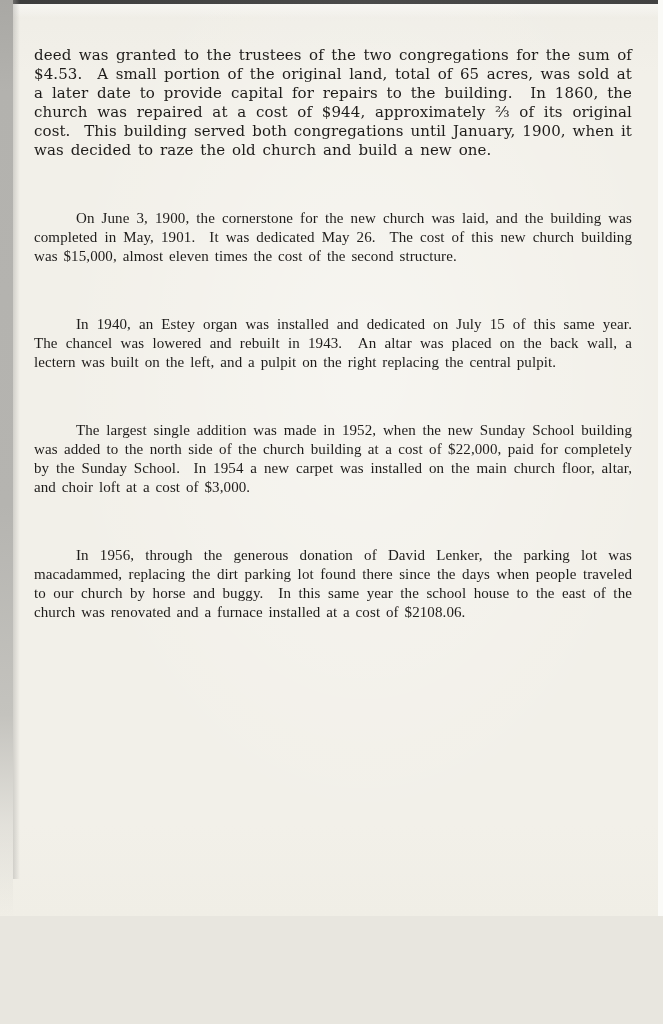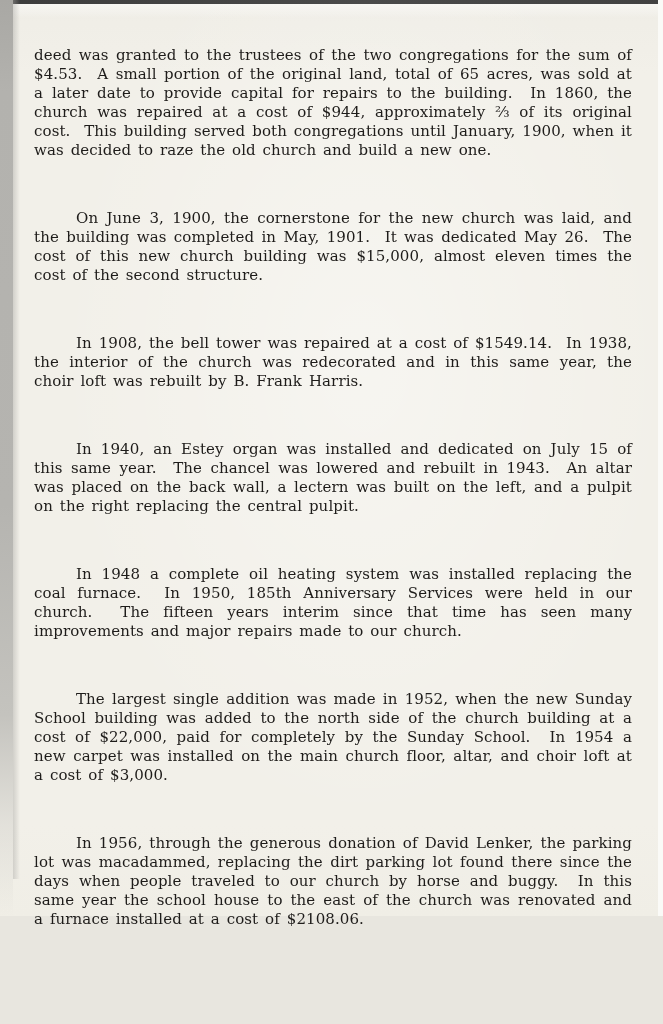--- a/index.html
+++ b/index.html
@@ -78,38 +78,37 @@
     text-align: justify;
     white-space: pre-wrap;
     word-spacing: 2px;
     letter-spacing: 0.1px;
   }
   .para {
     margin: 0 0 11px 0;
   }
   .para.indent {
     text-indent: 42px;
+    font-family: Liberation Serif, serif;
   }
 </style>
 </head>
 <body>
 
 <div class="scan-page">
   <div class="top-band"></div>
   <div class="top-glare"></div>
   <div class="left-strip"></div>
   <div class="left-strip-feather"></div>
   <div class="right-sliver"></div>
 
   <div class="text-block">
     <p class="para">deed was granted to the trustees of the two congregations for the sum of $4.53.  A small portion of the original land, total of 65 acres, was sold at a later date to provide capital for repairs to the building.  In 1860, the church was repaired at a cost of $944, approximately ⅔ of its original cost.  This building served both congregations until January, 1900, when it was decided to raze the old church and build a new one.</p>
     <p class="para indent">On June 3, 1900, the cornerstone for the new church was laid, and the building was completed in May, 1901.  It was dedicated May 26.  The cost of this new church building was $15,000, almost eleven times the cost of the second structure.</p>
-    <p class="para indent">In 1908, the bell tower was repaired at a cost of $1549.14.  In 1938, the interior of the church was redecorated and in this same year, the choir loft was rebuilt by B. Frank Harris.</p>
     <p class="para indent">In 1940, an Estey organ was installed and dedicated on July 15 of this same year.  The chancel was lowered and rebuilt in 1943.  An altar was placed on the back wall, a lectern was built on the left, and a pulpit on the right replacing the central pulpit.</p>
-    <p class="para indent">In 1948 a complete oil heating system was installed replacing the coal furnace.  In 1950, 185th Anniversary Services were held in our church.  The fifteen years interim since that time has seen many improvements and major repairs made to our church.</p>
     <p class="para indent">The largest single addition was made in 1952, when the new Sunday School building was added to the north side of the church building at a cost of $22,000, paid for completely by the Sunday School.  In 1954 a new carpet was installed on the main church floor, altar, and choir loft at a cost of $3,000.</p>
     <p class="para indent">In 1956, through the generous donation of David Lenker, the parking lot was macadammed, replacing the dirt parking lot found there since the days when people traveled to our church by horse and buggy.  In this same year the school house to the east of the church was renovated and a furnace installed at a cost of $2108.06.</p>
     
     
     
     
     
   </div>
 </div>
 

